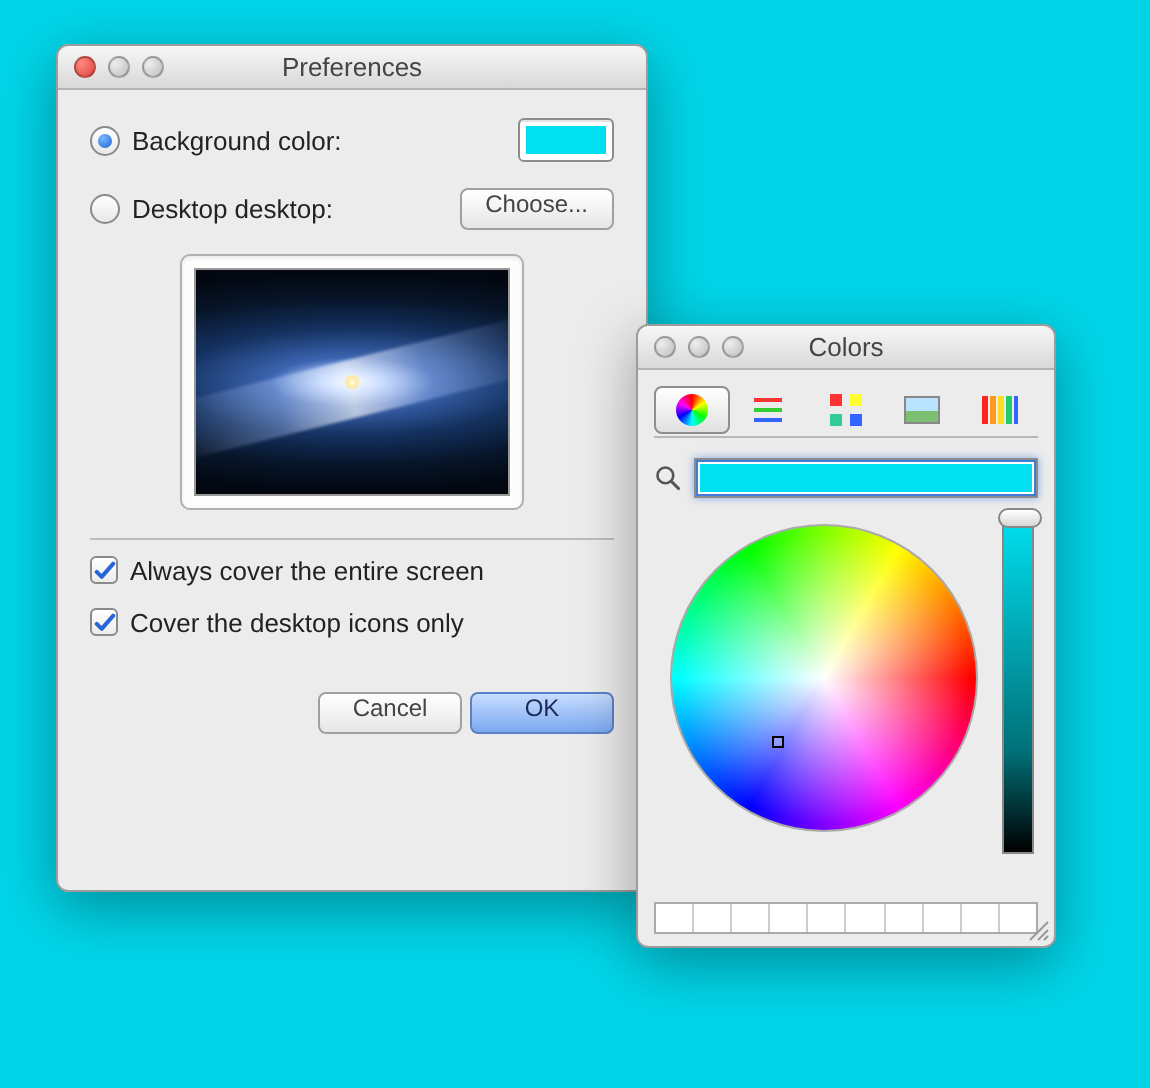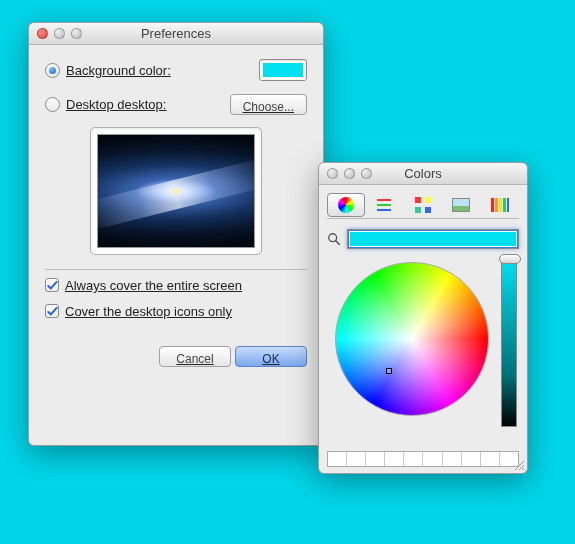--- a/index.html
+++ b/index.html
@@ -12,21 +12,20 @@
     color: #222;
     position: relative;
     overflow: hidden;
   }
   .window {
     position: absolute;
     background: #ececec;
     border: 1px solid #9c9c9c;
     border-radius: 6px;
     box-shadow: 0 8px 30px rgba(0,0,0,0.35);
-    text-decoration: underline;
   }
   .titlebar {
     height: 22px;
     background: linear-gradient(to bottom, #f7f7f7, #d8d8d8);
     border-bottom: 1px solid #b5b5b5;
     border-radius: 6px 6px 0 0;
     display: flex;
     align-items: center;
     position: relative;
   }
@@ -95,21 +94,21 @@
   }
   .push-btn {
     min-width: 72px;
     height: 21px;
     padding: 0 12px;
     border: 1px solid #a0a0a0;
     border-radius: 4px;
     background: linear-gradient(to bottom, #ffffff, #e6e6e6);
     font-size: 12px;
     color: #444;
-    display: flex; align-items: flex-end; justify-content: center;
+    display: flex; align-items: flex-start; justify-content: center;
     cursor: pointer;
   }
   .push-btn.default {
     background: linear-gradient(to bottom, #c8ddff, #7aa8f0);
     border-color: #5c82c6;
     color: #1a2a55;
   }
   .thumb-frame {
     margin: 6px auto 14px auto;
     width: 172px; height: 128px;

